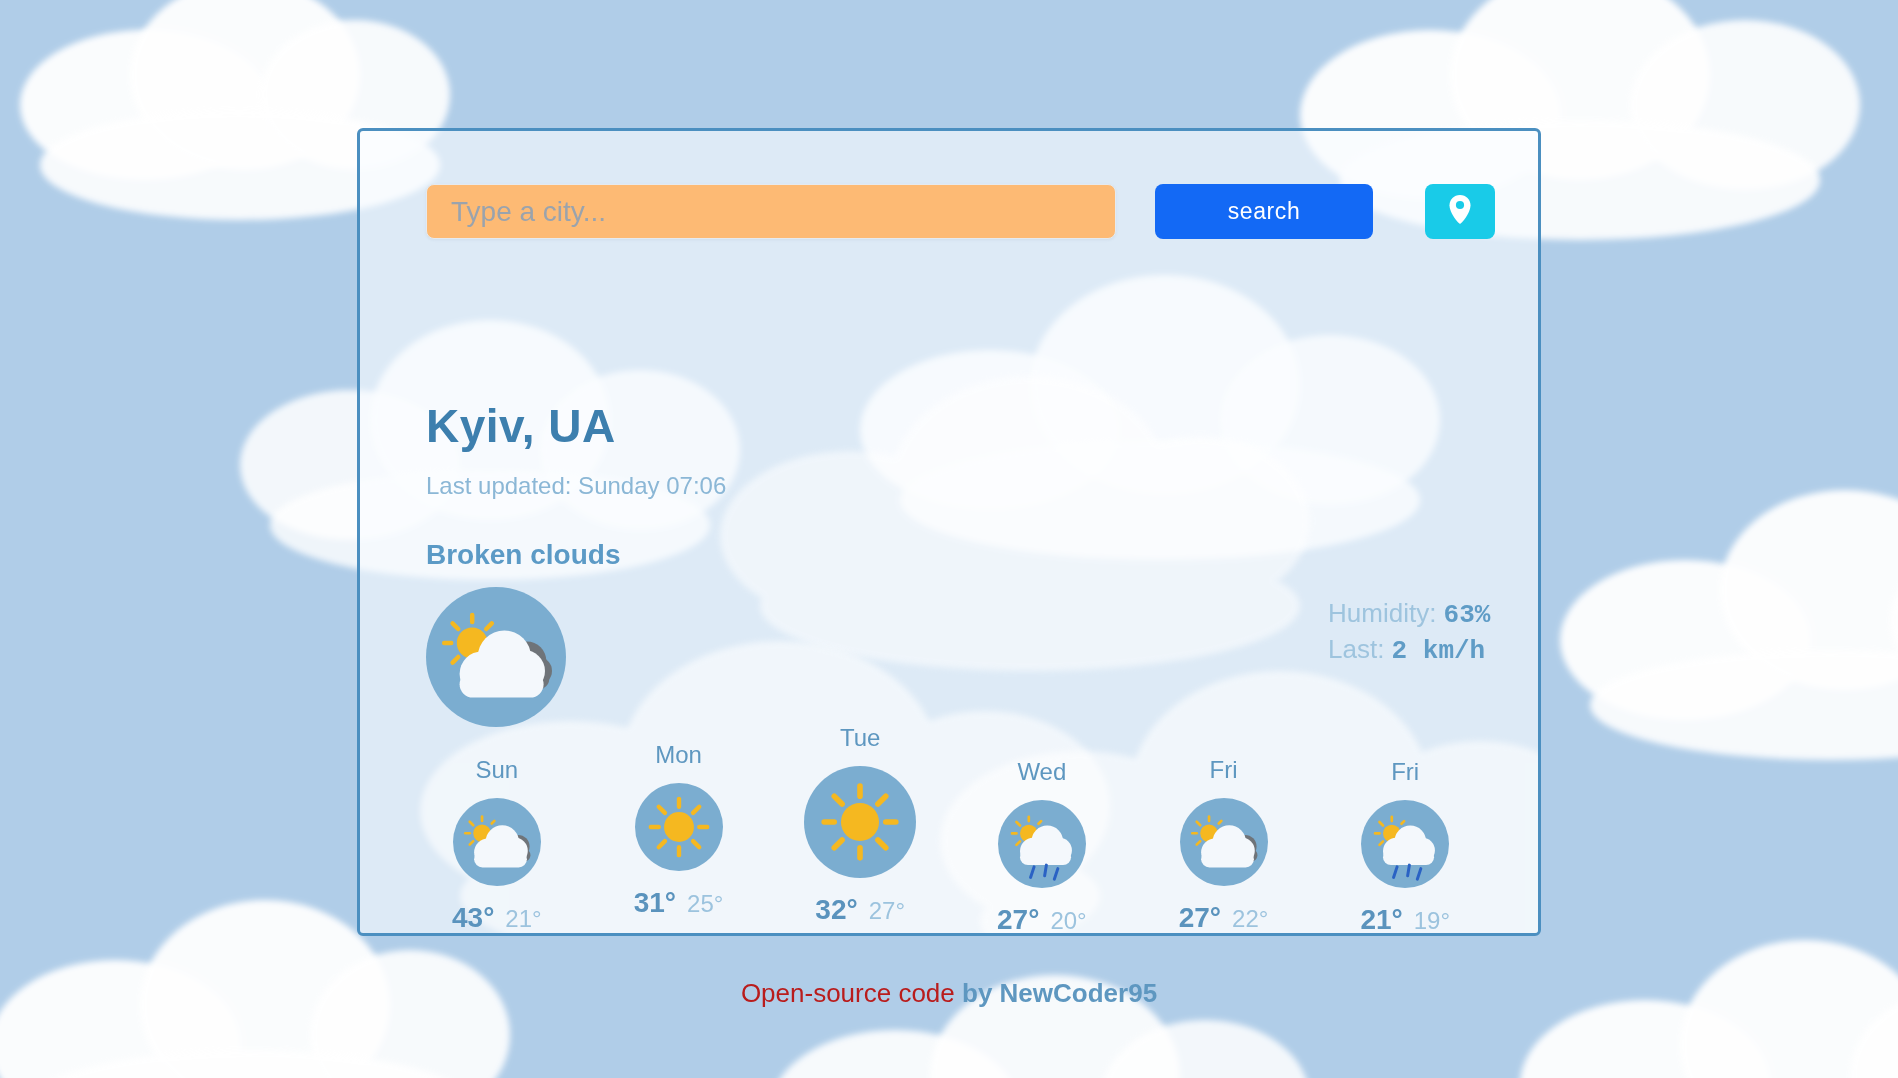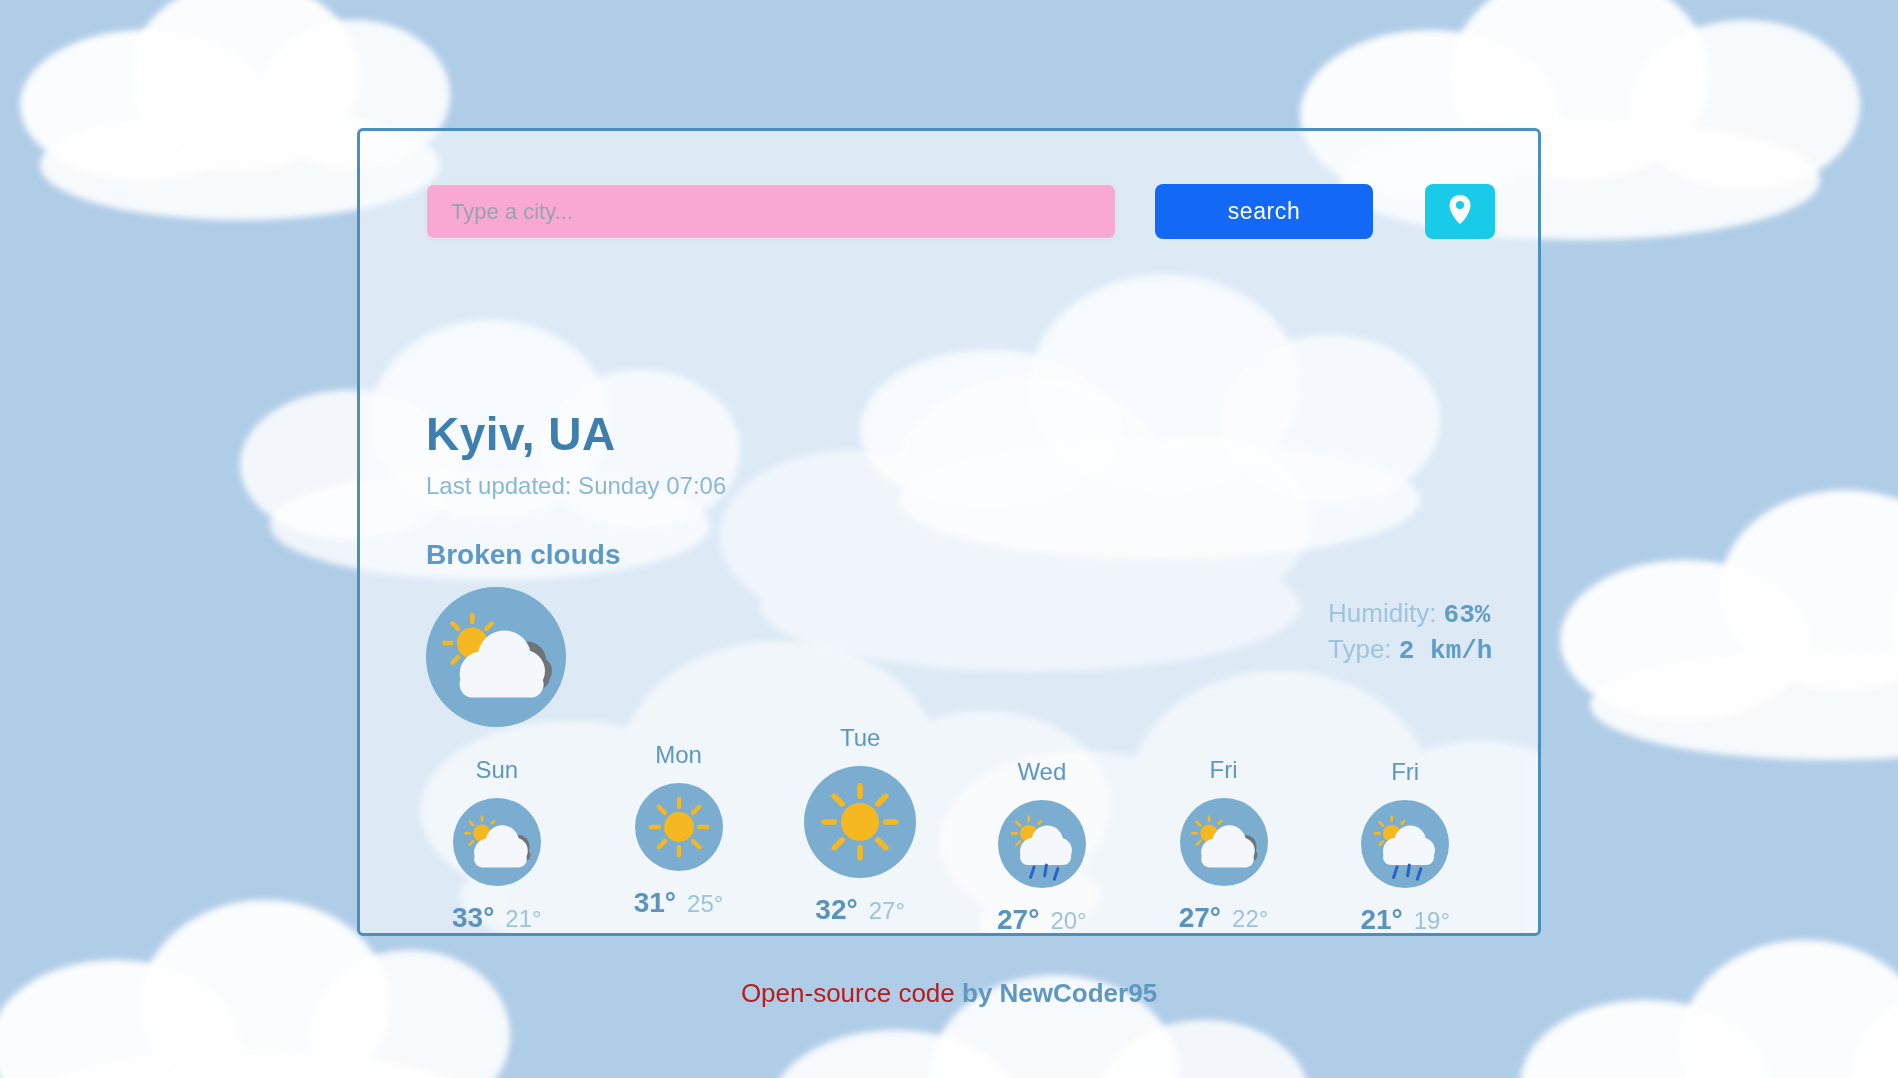--- a/index.html
+++ b/index.html
@@ -51,24 +51,24 @@
     top: 53px;
     display: flex;
     align-items: center;
     gap: 0;
   }
   #search-input {
     width: 690px;
     height: 55px;
     border: 1px solid #e6eaee;
     border-radius: 8px;
-    background: #f9a8d4;
+    background: #fdba74;
     padding: 0 24px;
     font-family: "Liberation Sans", sans-serif;
-    font-size: 22px;
+    font-size: 28px;
     color: #3d4852;
     outline: none;
     box-shadow: 0 1px 3px rgba(90,120,150,0.10);
   }
   #search-input::placeholder { color: #9aa3ad; }
 
   #search-button {
     margin-left: 39px;
     width: 218px;
     height: 55px;
@@ -92,21 +92,21 @@
     cursor: pointer;
     display: flex;
     align-items: center;
     justify-content: center;
   }
 
   
   #city-name {
     position: absolute;
     left: 66px;
-    top: 276px;
+    top: 268px;
     font-size: 46px;
     font-weight: bold;
     color: #3d7fae;
     letter-spacing: 0.5px;
   }
   #last-updated {
     position: absolute;
     left: 66px;
     top: 341px;
     font-size: 24px;
@@ -339,21 +339,21 @@
       </svg>
     </div>
   </div>
 
   <div id="metrics">
     <div>
       <span>Humidity:</span>
       <span class="m-val">63%</span>
     </div>
     <div>
-      <span>Type:</span>
+      <span>Last:</span>
       <span class="m-val">2 km/h</span>
     </div>
   </div>
 
   <div id="forecast">
 
     <div class="fc-day" style="margin-top:0px;">
       <div class="fc-name">Sun</div>
       <div class="fc-icon icon-circle">
         <svg width="88" height="88" viewBox="0 0 100 100">
@@ -367,21 +367,21 @@
           </g>
           <circle cx="74" cy="55" r="13" fill="#6f7479"></circle>
           <ellipse cx="75" cy="65" rx="13" ry="9" fill="#6f7479"></ellipse>
           <circle cx="40" cy="62" r="16" fill="#f4f8fc"></circle>
           <circle cx="56" cy="50" r="19" fill="#f4f8fc"></circle>
           <circle cx="70" cy="60" r="15" fill="#f4f8fc"></circle>
           <rect x="24" y="60" width="60" height="19" rx="9.5" fill="#f4f8fc"></rect>
         </svg>
       </div>
       <div class="fc-temps">
-        <span class="fc-max">33°</span>
+        <span class="fc-max">43°</span>
         <span class="fc-min">21°</span>
       </div>
     </div>
 
     <div class="fc-day" style="margin-top:-15px;">
       <div class="fc-name">Mon</div>
       <div class="fc-icon icon-circle">
         <svg width="88" height="88" viewBox="0 0 100 100">
           <circle cx="50" cy="50" r="17" fill="#f5b820"></circle>
           <g stroke="#f5b820" stroke-width="5" stroke-linecap="round">

